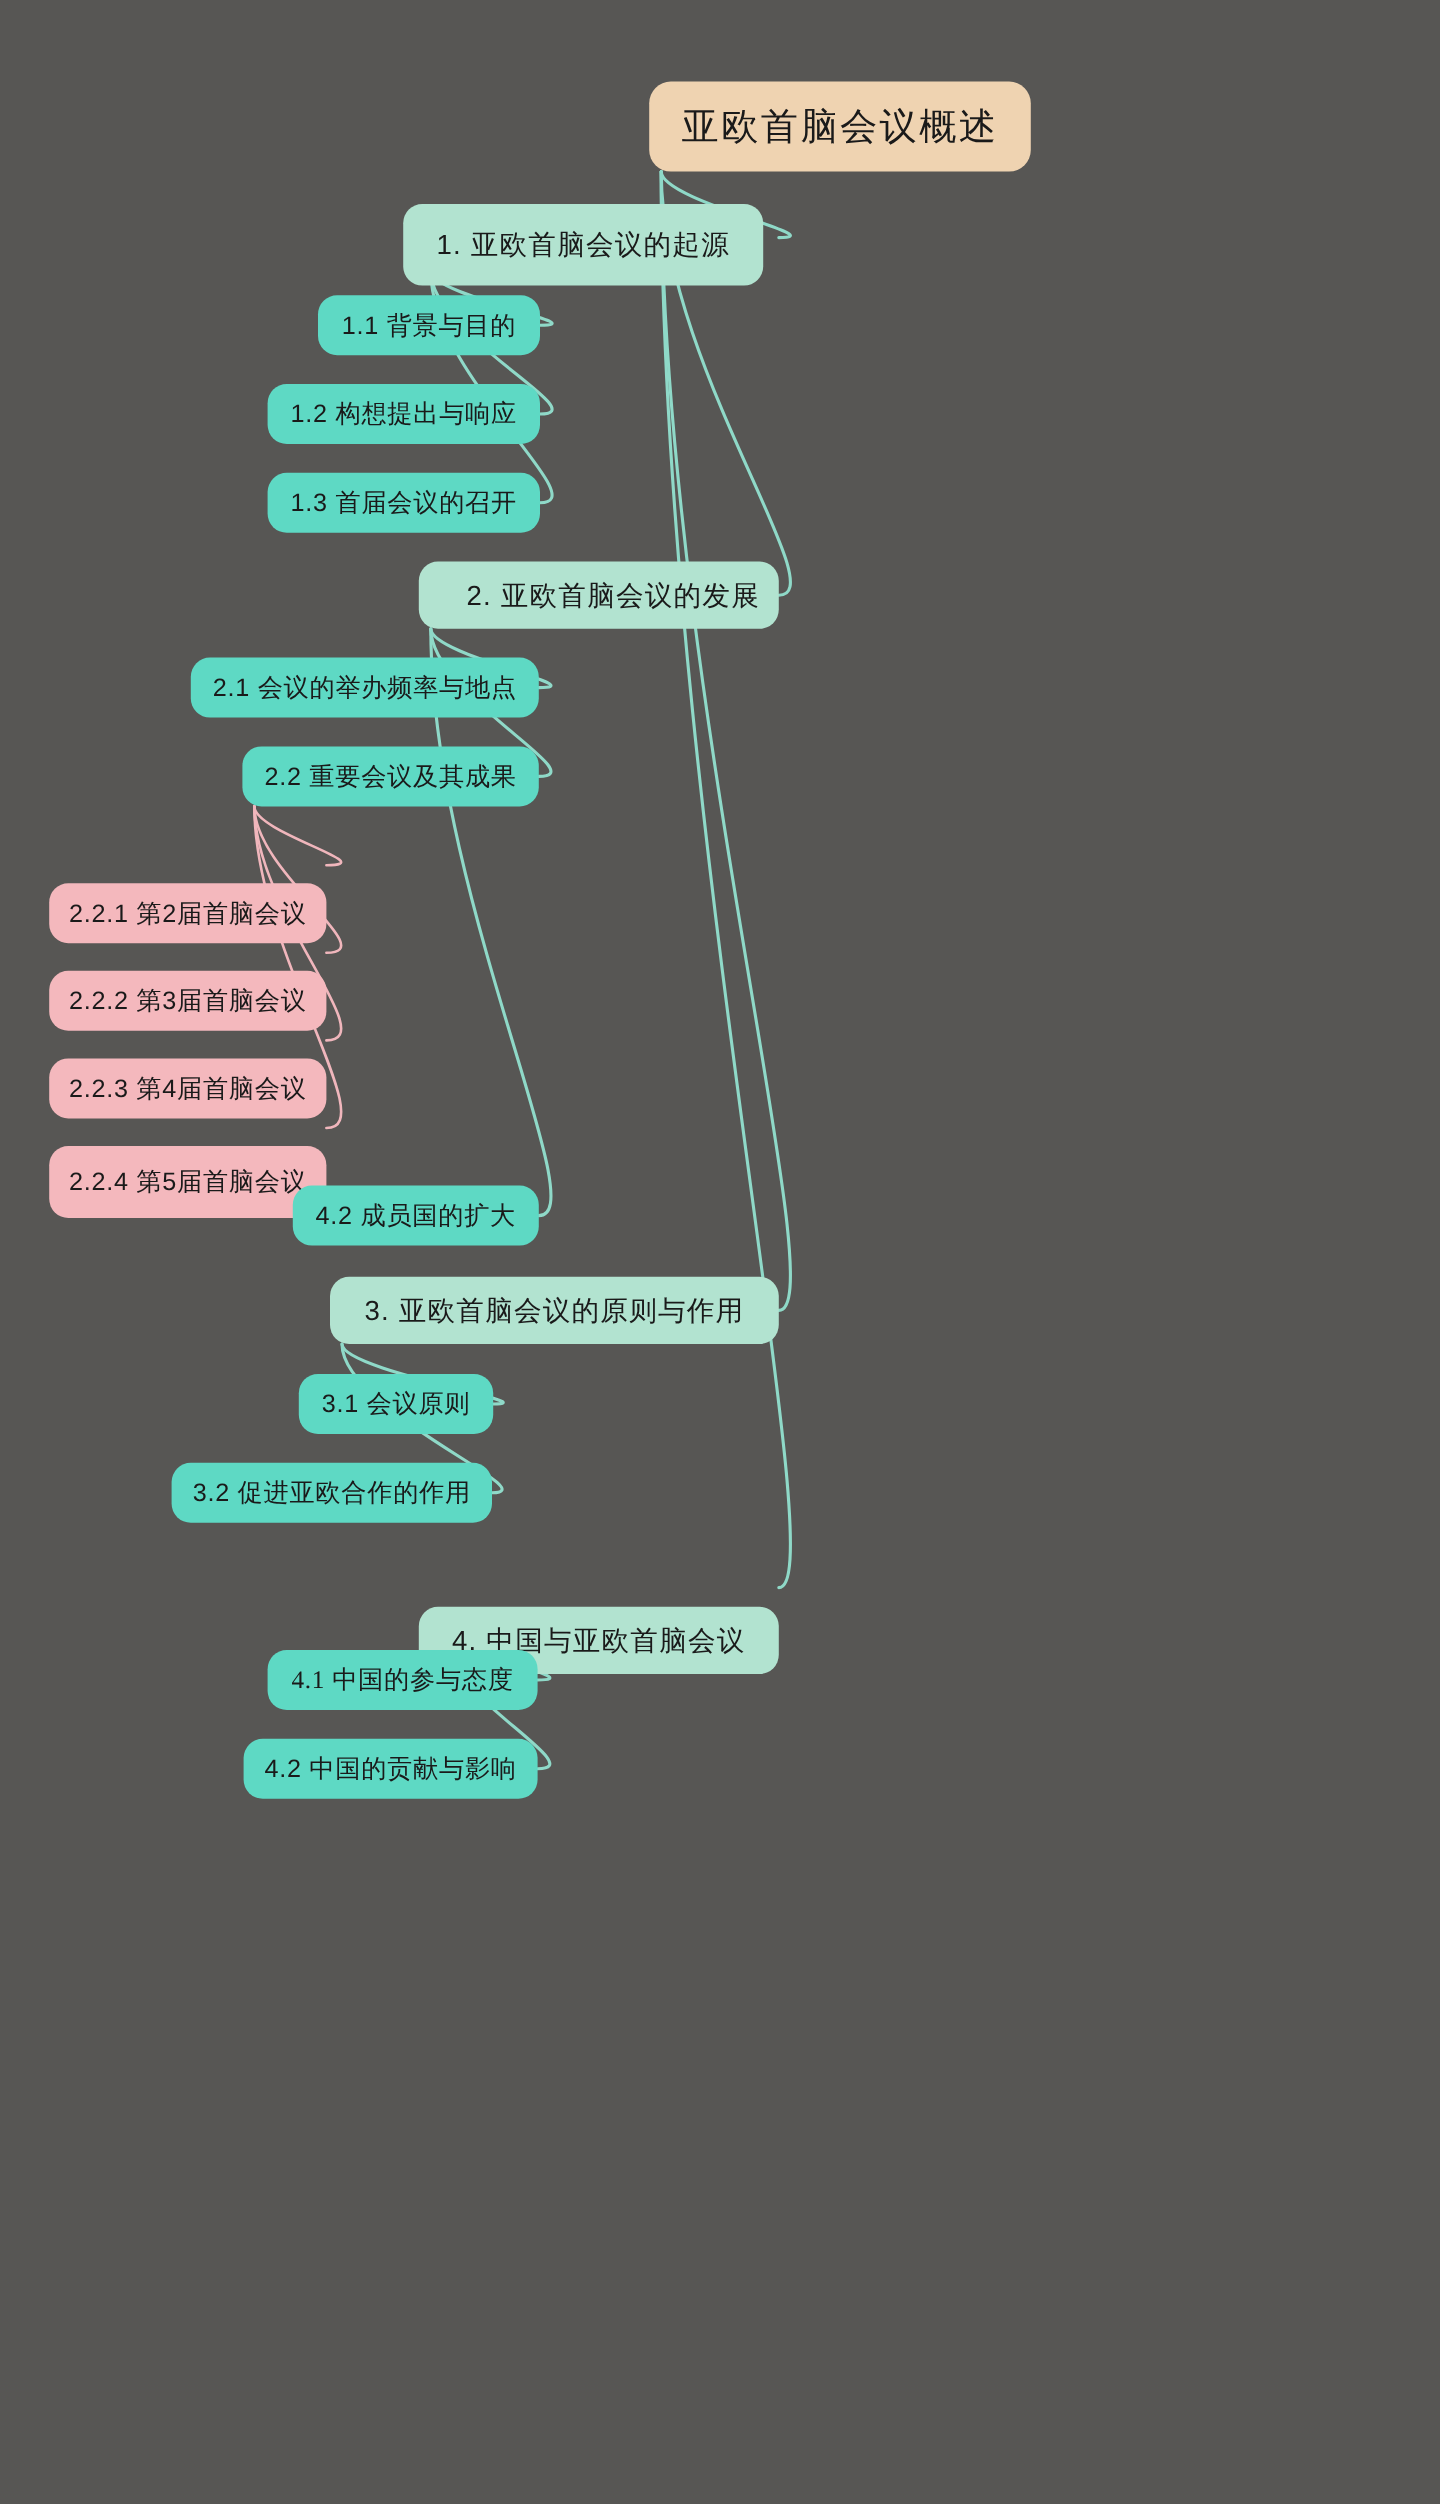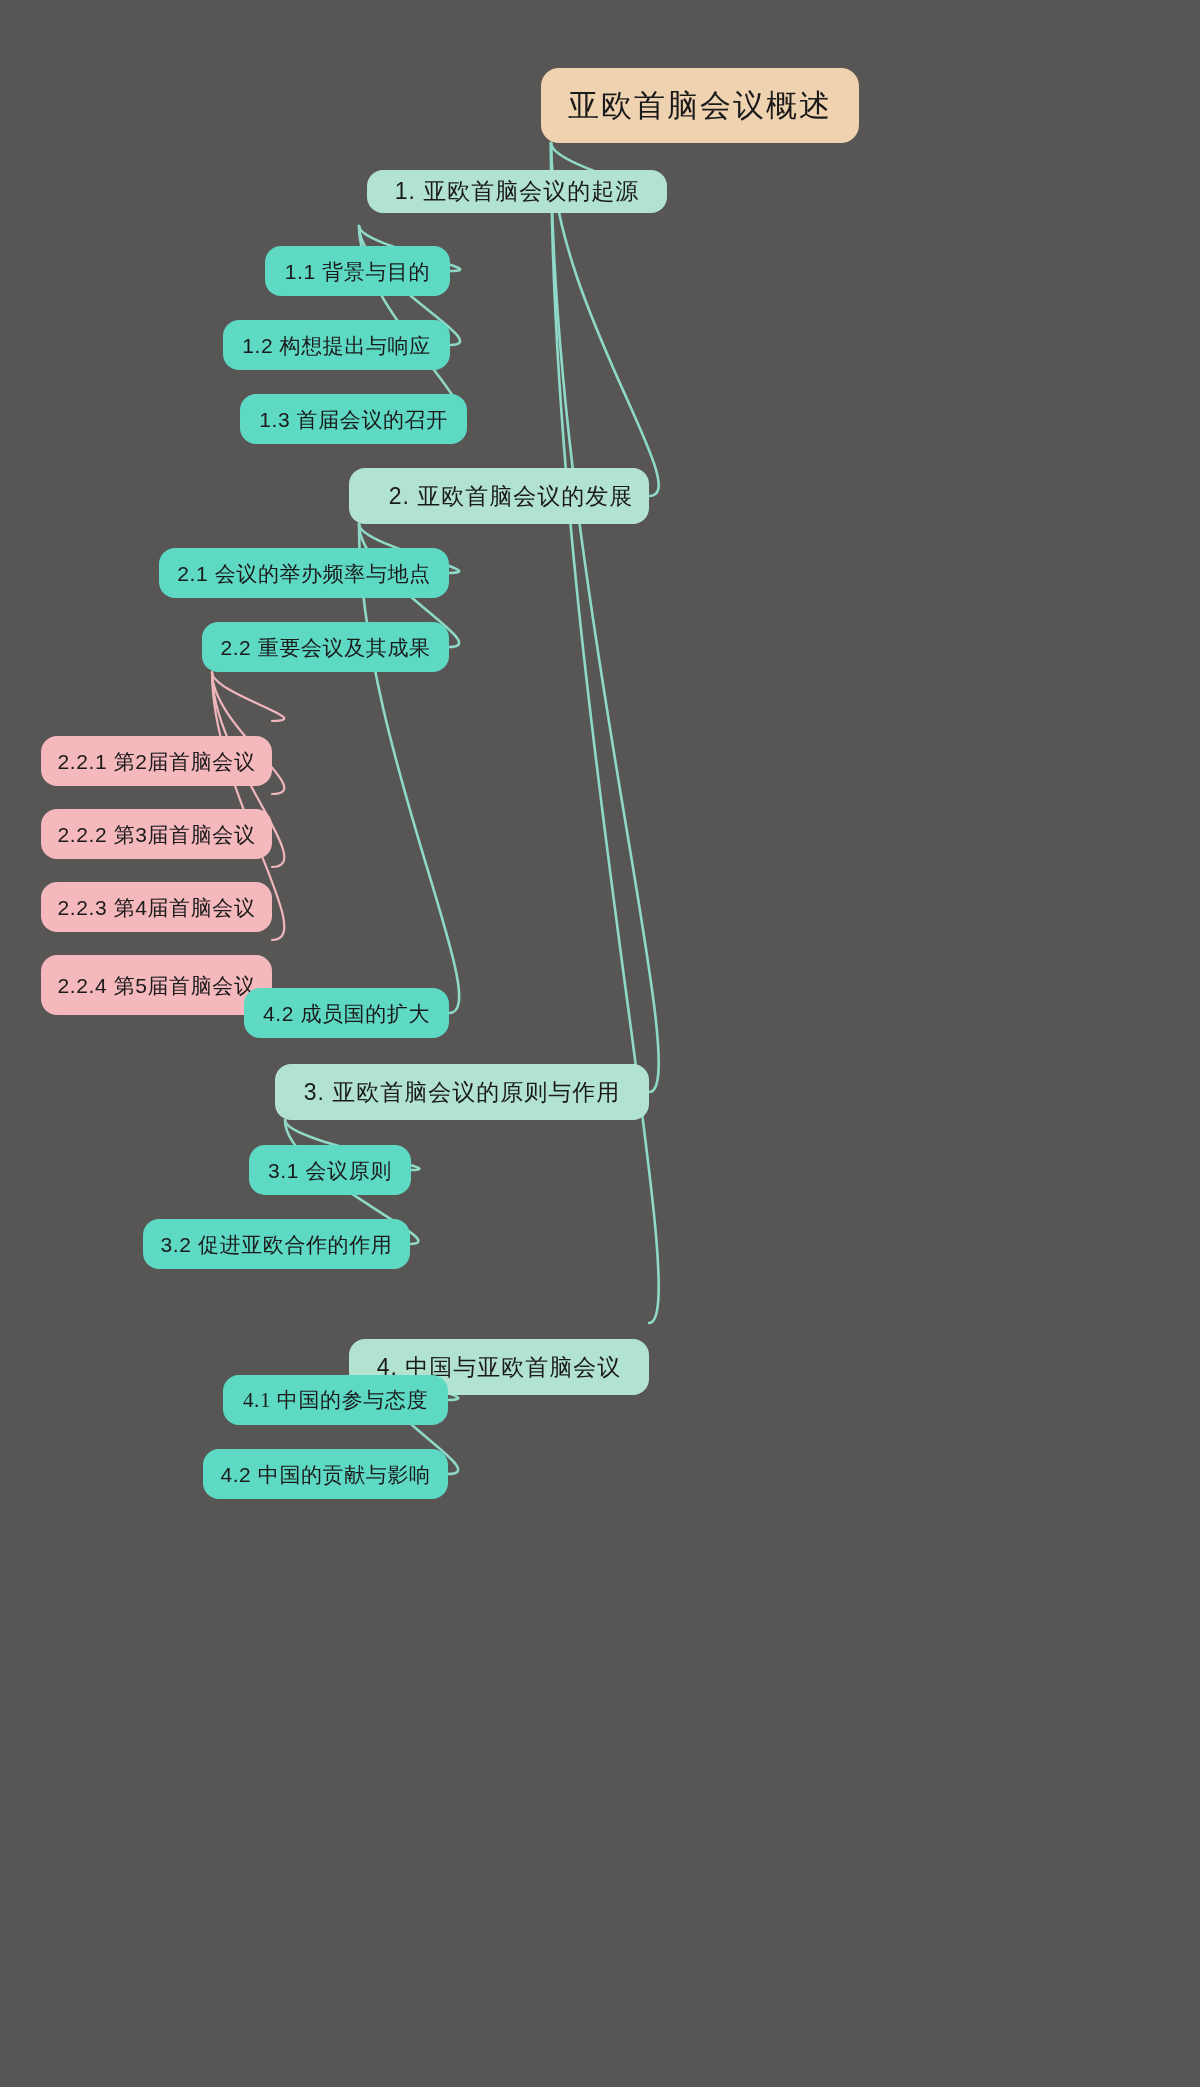--- a/index.html
+++ b/index.html
@@ -86,30 +86,30 @@
       <path d="M 649 1092 C 697 1092, 551 570.05, 551 143" fill="none" stroke="#8FD9C8" stroke-width="2.6" stroke-linecap="round"></path>
       <path d="M 411 1170 C 459 1170, 285 1142.5, 285 1120" fill="none" stroke="#8FD9C8" stroke-width="2.6" stroke-linecap="round"></path>
       <path d="M 410 1244 C 458 1244, 285 1175.8, 285 1120" fill="none" stroke="#8FD9C8" stroke-width="2.6" stroke-linecap="round"></path>
       <path d="M 649 1323 C 697 1323, 551 674, 551 143" fill="none" stroke="#8FD9C8" stroke-width="2.6" stroke-linecap="round"></path>
       <path d="M 448 1400 C 496 1400, 359 1373.05, 359 1351" fill="none" stroke="#8FD9C8" stroke-width="2.6" stroke-linecap="round"></path>
       <path d="M 448 1474 C 496 1474, 359 1406.35, 359 1351" fill="none" stroke="#8FD9C8" stroke-width="2.6" stroke-linecap="round"></path>
     </svg>
 <div class="node lvl-root" style="left: 541px; top: 68px; width: 318px; height: 75px;">
       <span class="node-label">亚欧首脑会议概述</span>
     </div>
-    <div class="node lvl-1" style="left: 367px; top: 170px; width: 300px; height: 43px;">
+    <div class="node lvl-1" style="left: 336px; top: 170px; width: 300px; height: 68px;">
       <span class="node-label">1. 亚欧首脑会议的起源</span>
     </div>
     <div class="node lvl-2" style="left: 265px; top: 246px; width: 185px; height: 50px;">
       <span class="node-label">1.1 背景与目的</span>
     </div>
     <div class="node lvl-2" style="left: 223px; top: 320px; width: 227px; height: 50px;">
       <span class="node-label">1.2 构想提出与响应</span>
     </div>
-    <div class="node lvl-2" style="left: 223px; top: 394px; width: 227px; height: 50px; margin-left: 17px;">
+    <div class="node lvl-2" style="left: 223px; top: 394px; width: 227px; height: 50px;">
       <span class="node-label">1.3 首届会议的召开</span>
     </div>
     <div class="node lvl-1" style="left: 349px; top: 468px; width: 300px; height: 56px; padding-left: 24px;">
       <span class="node-label">2. 亚欧首脑会议的发展</span>
     </div>
     <div class="node lvl-2" style="left: 159px; top: 548px; width: 290px; height: 50px;">
       <span class="node-label">2.1 会议的举办频率与地点</span>
     </div>
     <div class="node lvl-2" style="left: 202px; top: 622px; width: 247px; height: 50px;">
       <span class="node-label">2.2 重要会议及其成果</span>

